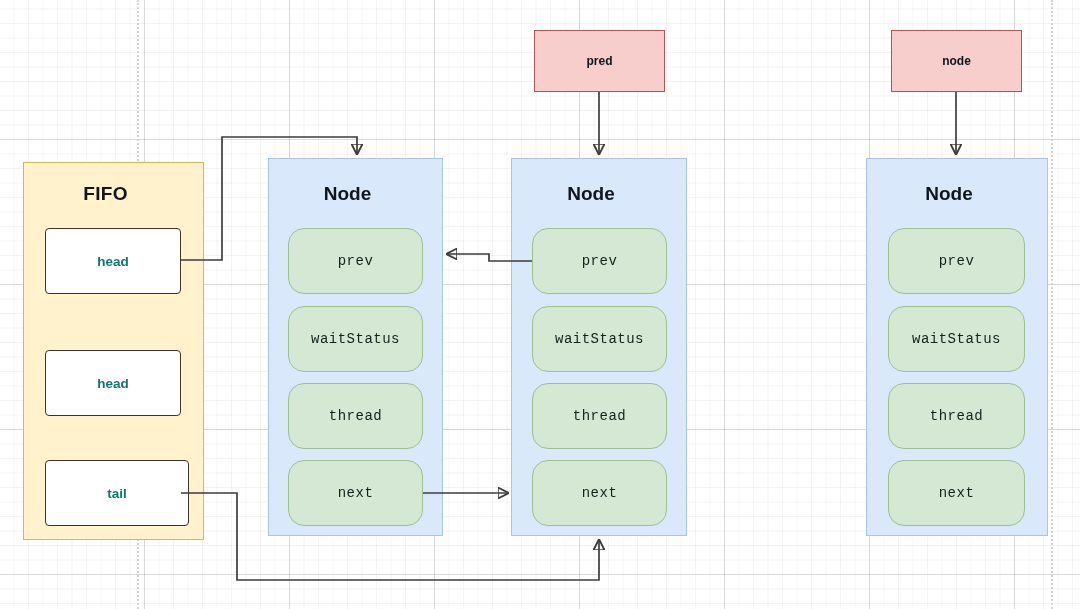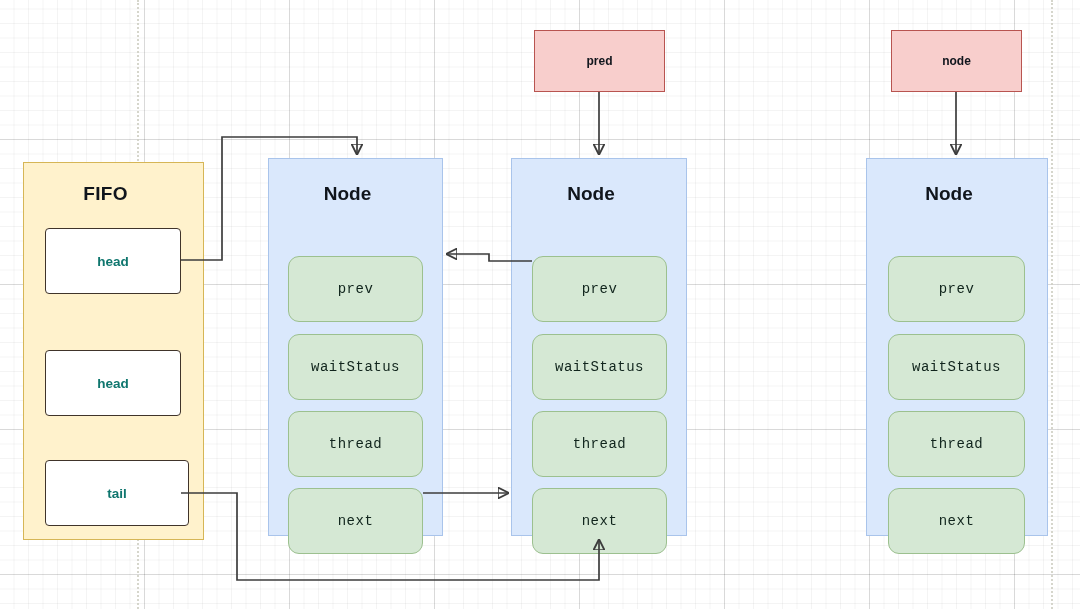--- a/index.html
+++ b/index.html
@@ -85,29 +85,28 @@
   }
   .node-title {
     top: 24px;
     font-size: 19px;
   }
   .field-green {
     position: absolute;
     box-sizing: border-box;
     background: #d5e8d4;
     border: 1px solid #9cc08f;
-    border-radius: 11px;
+    border-radius: 16px;
     display: flex;
     align-items: center;
     justify-content: center;
     font-size: 14px;
     color: #10241c;
     font-family: "Liberation Mono", monospace;
     letter-spacing: 0.5px;
-    margin-top: 28px;
   }
 
   .tag-box {
     background: #f8cecc;
     border: 1px solid #b85450;
     display: flex;
     align-items: center;
     justify-content: center;
     font-size: 12px;
     font-weight: bold;

